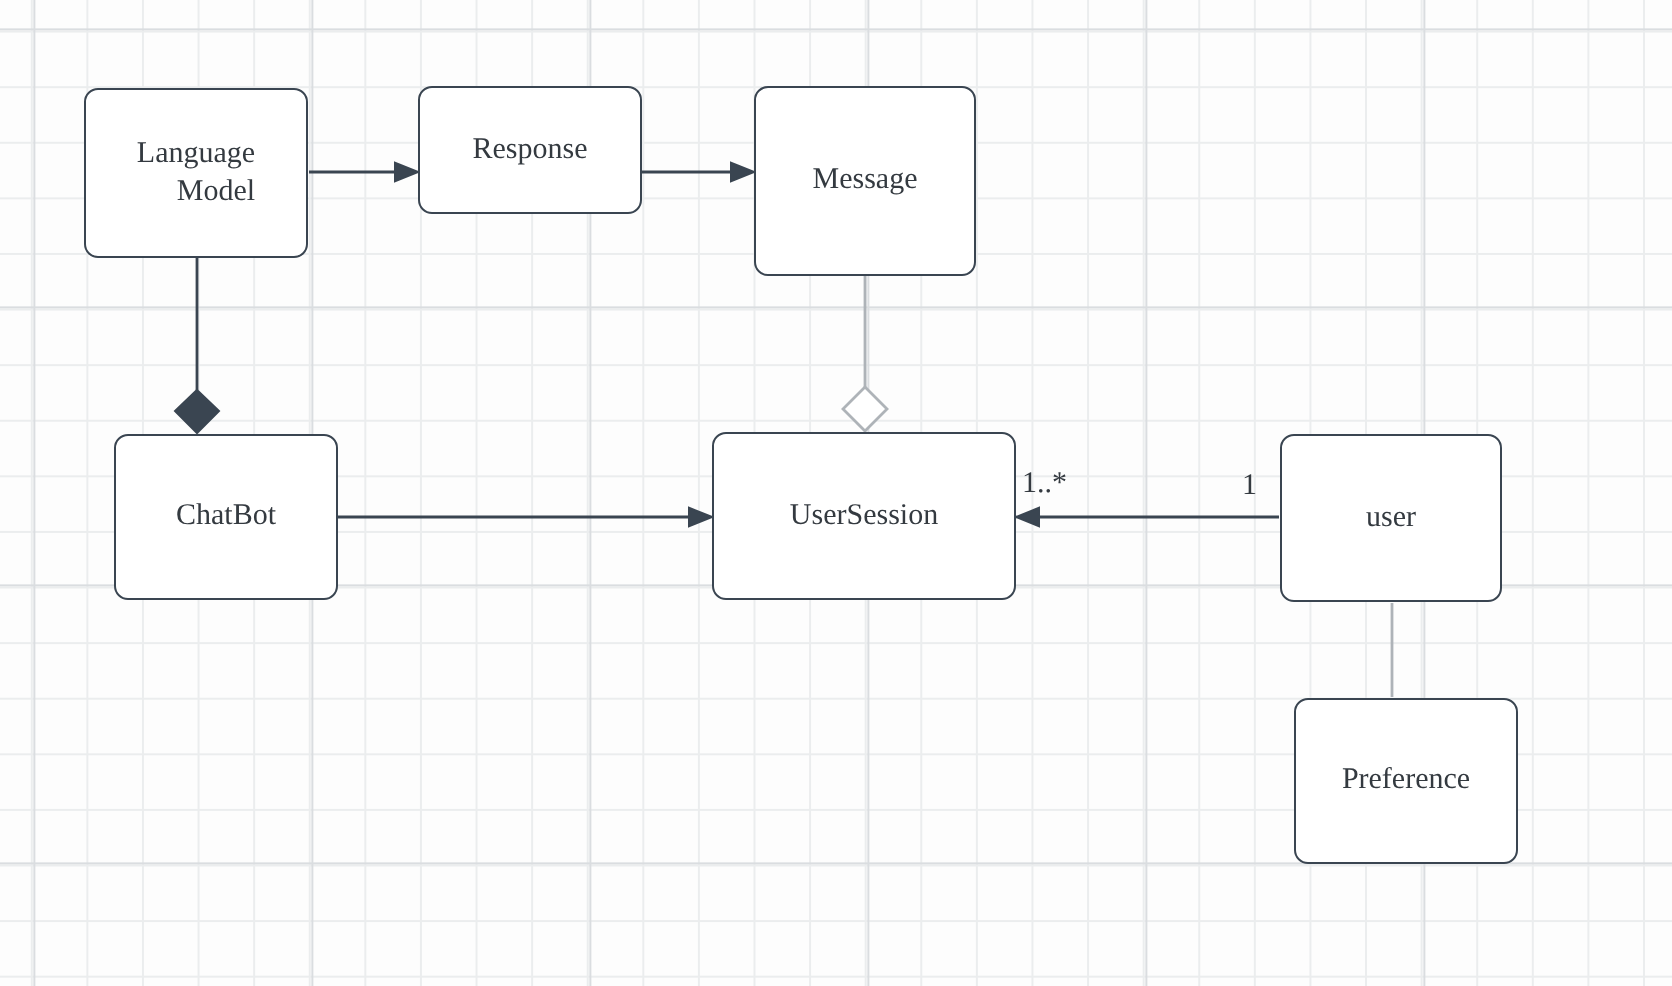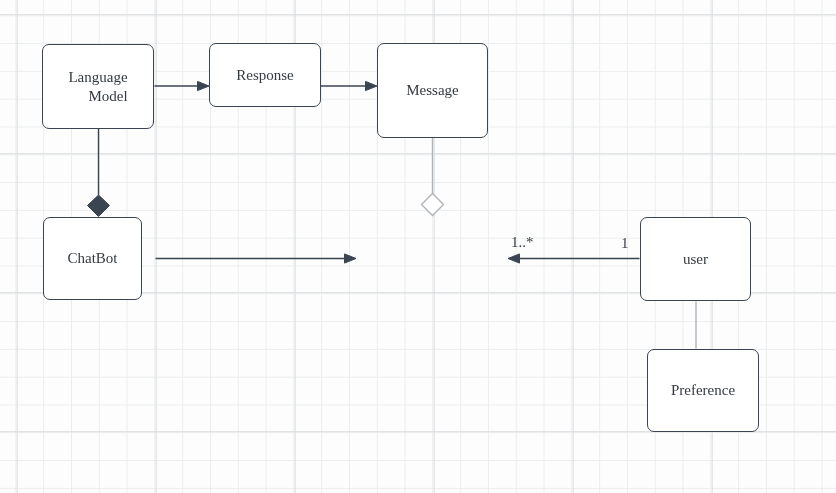--- a/index.html
+++ b/index.html
@@ -53,21 +53,21 @@
     justify-content: center;
     text-align: right;
     font-size: 15px;
     color: var(--text);
     white-space: pre-line;
     line-height: 1.25;
   }
   .n-language-model { left: 42px;  top: 44px;  width: 112px; height: 85px; }
   .n-response       { left: 209px; top: 43px;  width: 112px; height: 64px; }
   .n-message        { left: 377px; top: 43px;  width: 111px; height: 95px; }
-  .n-chatbot        { left: 43px;  top: 217px; width: 99px; height: 83px; }
+  .n-chatbot        { left: 57px;  top: 217px; width: 112px; height: 83px; }
   .n-usersession    { left: 356px; top: 216px; width: 152px; height: 84px; }
   .n-user           { left: 640px; top: 217px; width: 111px; height: 84px; }
   .n-preference     { left: 647px; top: 349px; width: 112px; height: 83px; }
   .edge-label {
     position: absolute;
     font-size: 15px;
     color: var(--text);
     line-height: 1;
   }
   .l-target-mult { left: 511px; top: 235px; }
@@ -121,20 +121,23 @@
   </div>
   <div class="node n-response">
     <span>Response</span>
   </div>
   <div class="node n-message">
     <span>Message</span>
   </div>
   <div class="node n-chatbot">
     <span>ChatBot</span>
   </div>
+  <div class="node n-usersession">
+    <span>UserSession</span>
+  </div>
   <div class="node n-preference">
     <span>Preference</span>
   </div>
   <div class="node n-user">
     <span>user</span>
   </div>
 
   <div class="edge-label l-target-mult">1..*</div>
   <div class="edge-label l-source-mult">1</div>
 

